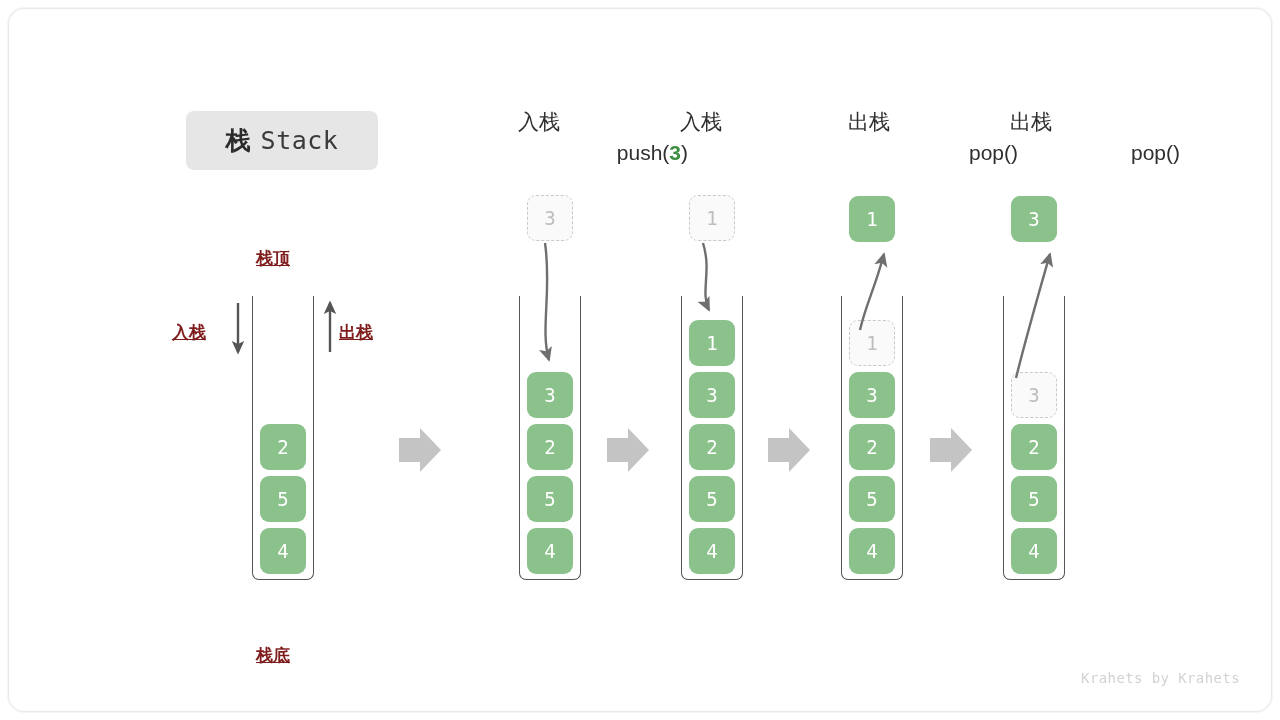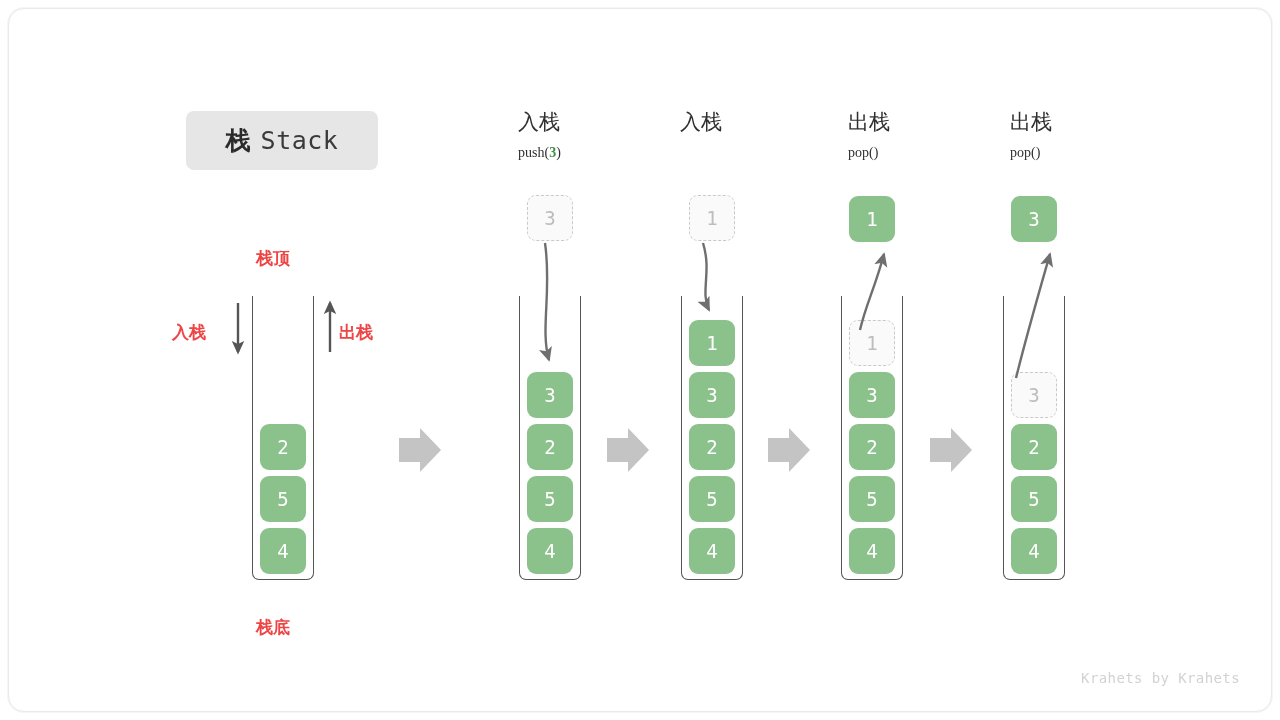--- a/index.html
+++ b/index.html
@@ -58,42 +58,44 @@
     color: #3a3a3a;
     margin-left: 10px;
     letter-spacing: 0.5px;
   }
 
   
   .lbl-cjk-bold {
     position: absolute;
     font-weight: bold;
     font-size: 17px;
-    color: #ef4444;
-    white-space: nowrap;
+    color: #7f1d1d;
+    white-space: nowrap;
+    text-decoration: underline;
   }
 
   
   .col-header {
     position: absolute;
     width: 170px;
     text-align: left;
   }
   .col-header .line1 {
     font-size: 21px;
     color: #2f2f2f;
     line-height: 30px;
     white-space: nowrap;
   }
   .col-header .line2 {
-    font-family: Liberation Serif, serif;
-    font-size: 14px;
+    font-family: Liberation Sans, sans-serif;
+    font-size: 21px;
     color: #2f2f2f;
     line-height: 32px;
     white-space: nowrap;
+    text-align: right;
   }
   .col-header .line2 .arg {
     color: #3e8e41;
     font-weight: bold;
   }
 
   
   .stack-box {
     position: absolute;
     box-sizing: border-box;
@@ -156,21 +158,21 @@
 <div id="canvas">
 
   <div class="card-frame"></div>
 
   <div class="title-chip">
     <span class="t-cjk">栈</span>
     <span class="t-latin">Stack</span>
   </div>
 
   <div class="lbl-cjk-bold" style="left:256px; top:247px;">栈顶</div>
-  <div class="lbl-cjk-bold" style="left:256px; top:616px;">栈底</div>
+  <div class="lbl-cjk-bold" style="left:256px; top:644px;">栈底</div>
   <div class="lbl-cjk-bold" style="left:172px; top:321px;">入栈</div>
   <div class="lbl-cjk-bold" style="left:339px; top:321px;">出栈</div>
 
   <div class="col-header" style="left:518px; top:107px;">
     <div class="line1">入栈</div>
     <div class="line2"><span>push(</span><span class="arg">3</span><span>)</span></div>
   </div>
 
   <div class="col-header" style="left:680px; top:107px;">
     <div class="line1">入栈</div>

